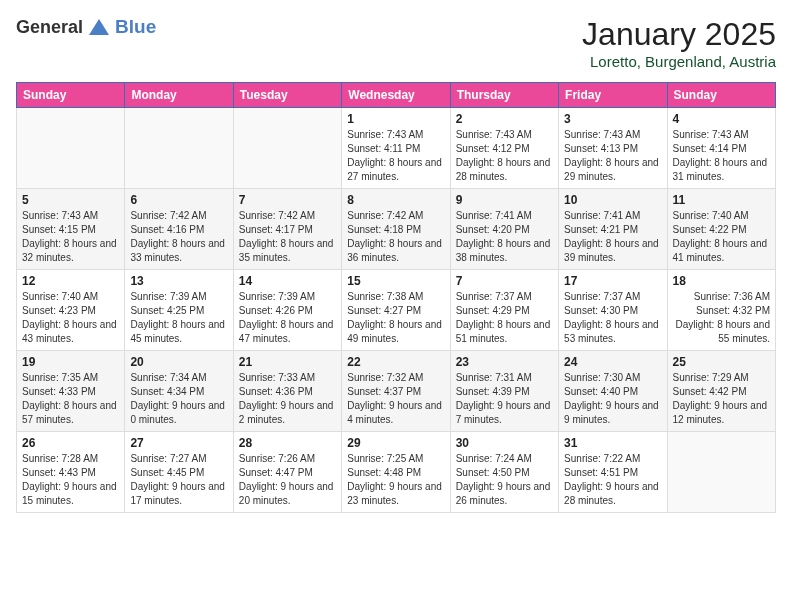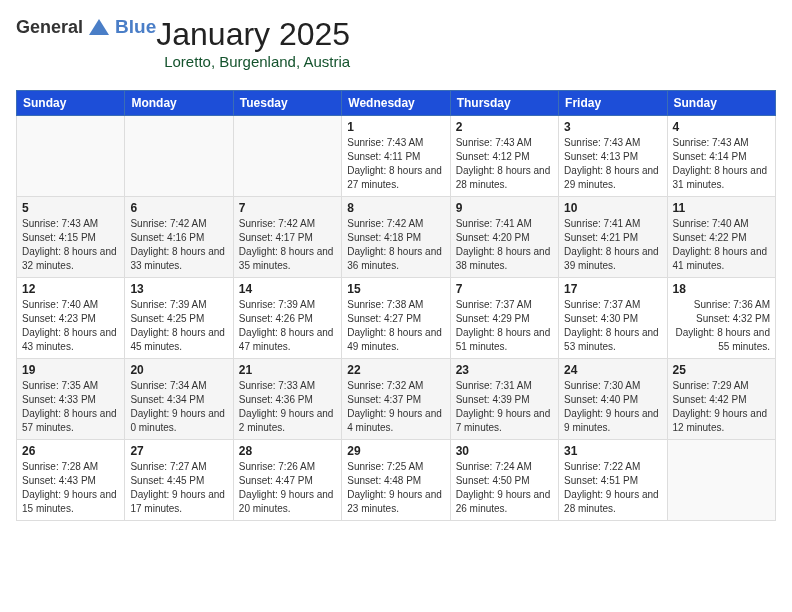--- a/index.html
+++ b/index.html
@@ -5,22 +5,23 @@
     * { box-sizing: border-box; margin: 0; padding: 0; }
     body {
       font-family: Arial, sans-serif;
       background: #fff;
       width: 792px;
       min-height: 612px;
       padding: 16px;
     }
     .header {
       display: flex;
+      justify-content: space-between;
       align-items: flex-start;
-      margin-bottom: 20px;
+      margin-bottom: 12px;
     }
     .logo {
       display: flex;
       align-items: center;
       gap: 2px;
     }
     .logo-text-general {
       font-size: 18px;
       font-weight: bold;
       color: #333;
@@ -46,21 +47,21 @@
     .location-title {
       font-size: 15px;
       color: #14532d;
     }
     table {
       width: 100%;
       border-collapse: collapse;
       border: 1px solid #ccc;
     }
     th {
-      background-color: #1d4ed8;
+      background-color: #ec4899;
       color: #fff;
       font-size: 12px;
       font-weight: bold;
       text-align: left;
       padding: 5px 6px;
       border: 1px solid #3a6db5;
     }
     td {
       vertical-align: top;
       border: 1px solid #ddd;

